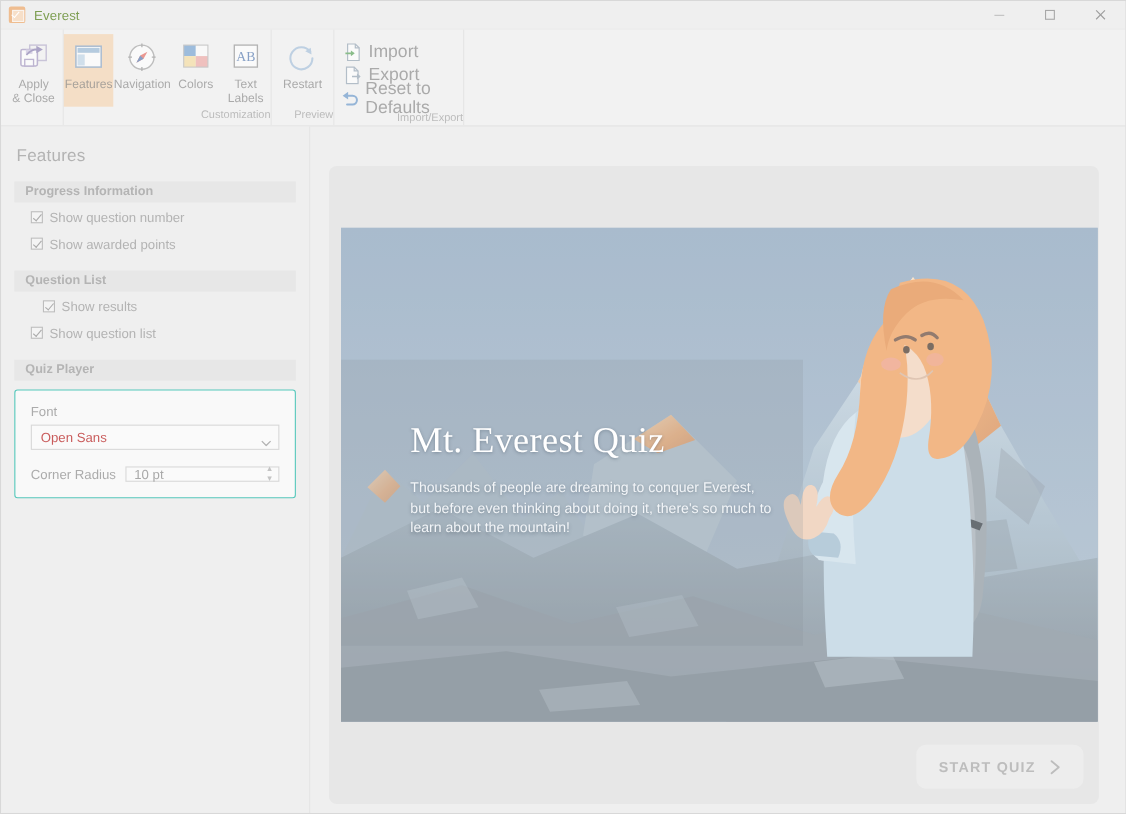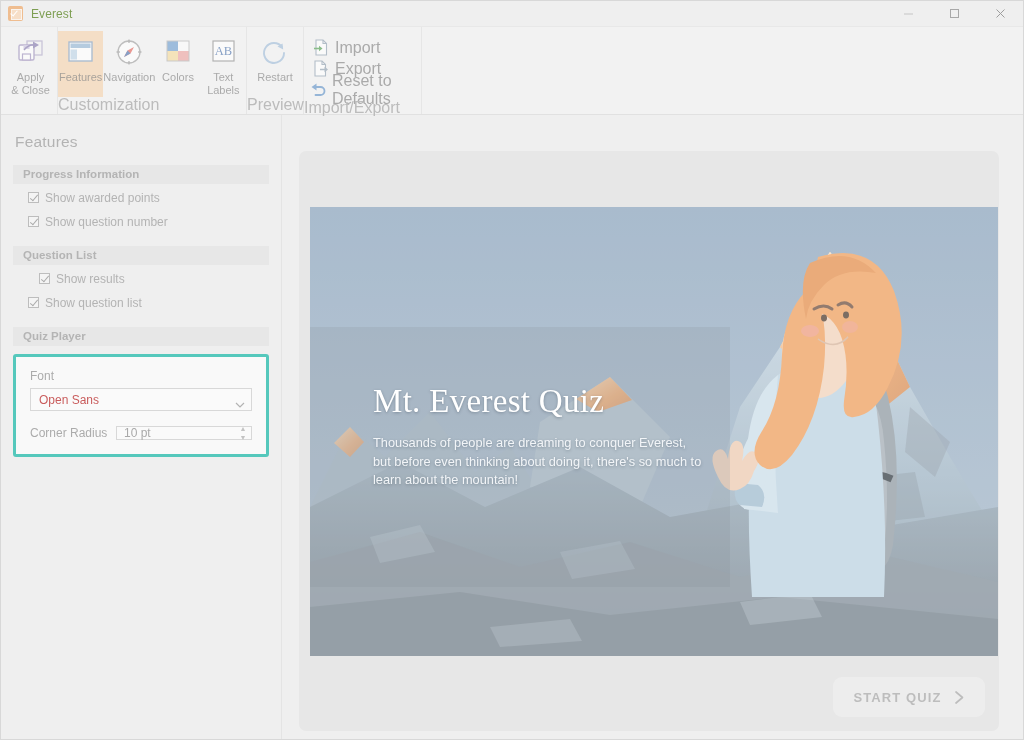--- a/index.html
+++ b/index.html
@@ -60,22 +60,22 @@
     border-bottom: 1px solid #dcdcdc;
     position: relative;
   }
   .rgroup {
     display: flex; flex-direction: column;
     position: relative;
     border-right: 1px solid #e2e2e2;
   }
   .rgroup-items { flex: 1; display: flex; align-items: flex-start; padding-top: 4px; }
   .rgroup-label {
-    height: 17px; line-height: 15px; text-align: left;
-    font-size: 16px; color: #a6a6a6;
+    height: 17px; line-height: 15px; text-align: right;
+    font-size: 10px; color: #a6a6a6;
   }
   .rbtn {
     width: 54px; min-height: 66px;
     display: flex; flex-direction: column; align-items: center;
     padding-top: 4px;
     cursor: default;
   }
   .rbtn.active { background: #f7d7b5; }
   .rbtn .glyph {
     height: 34px; display: flex; align-items: center; justify-content: center;
@@ -134,21 +134,21 @@
     position: absolute; left: 3px; top: 0px;
     width: 4px; height: 8px;
     border: solid #8f8f8f; border-width: 0 1.6px 1.6px 0;
     transform: rotate(40deg);
   }
   .chk-label { font-size: 12px; color: #9a9a9a; }
 
   .card {
     margin: 8px 12px 0 12px;
     background: #fefefe;
-    border: 3px solid #14b8a6;
+    border: 1px solid #14b8a6;
     border-radius: 3px;
     padding: 12px 14px 14px 14px;
   }
   .field-label { font-size: 12px; color: #8f8f8f; margin-bottom: 5px; }
   .select {
     height: 23px; border: 1px solid #cfcfcf; background: #fff;
     display: flex; align-items: center; padding: 0 6px 0 8px;
     font-size: 12px; color: #b91c1c;
   }
   .select .val { flex: 1; }
@@ -396,27 +396,27 @@
   <div class="body">
 
     <div class="sidebar">
       <div class="panel-title">Features</div>
 
       <div class="section-head">Progress Information</div>
       <div class="chk-row">
         <span class="cbox">
             <span class="ck"></span>
           </span>
-        <span class="chk-label">Show awarded points</span>
+        <span class="chk-label">Show question number</span>
       </div>
       <div class="chk-row">
         <span class="cbox">
             <span class="ck"></span>
           </span>
-        <span class="chk-label">Show question number</span>
+        <span class="chk-label">Show awarded points</span>
       </div>
 
       <div class="section-head">Question List</div>
       <div class="chk-row indent">
         <span class="cbox">
             <span class="ck"></span>
           </span>
         <span class="chk-label">Show results</span>
       </div>
       <div class="chk-row">

